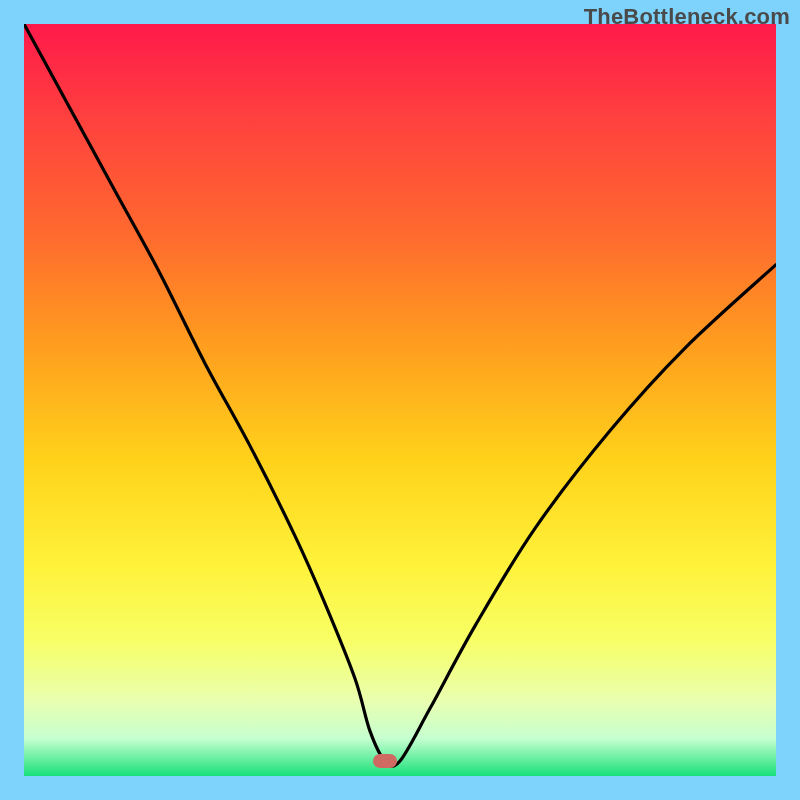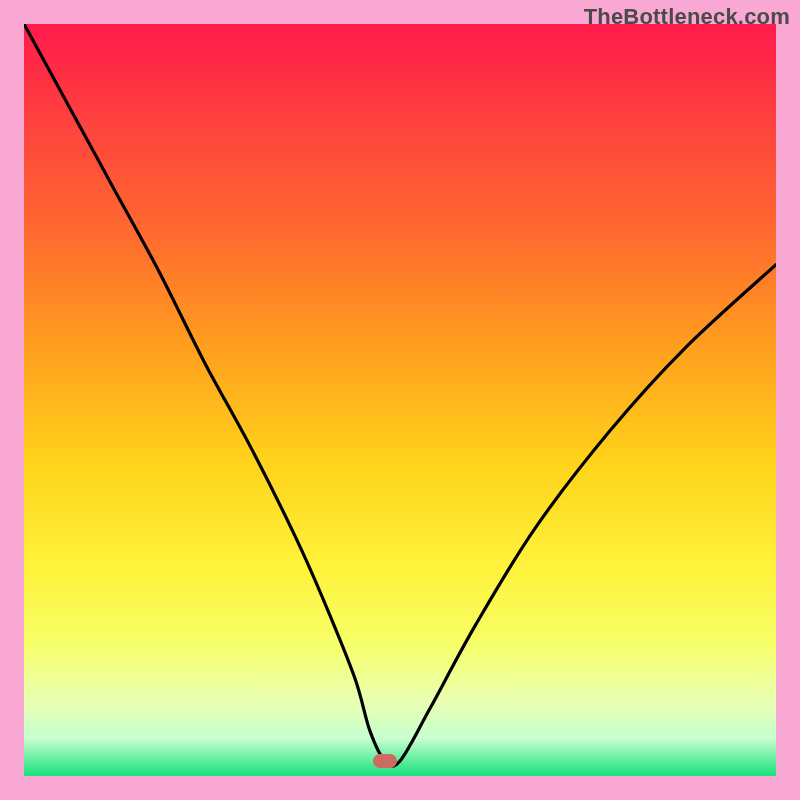--- a/index.html
+++ b/index.html
@@ -8,21 +8,21 @@
     width: 800px;
     height: 800px;
     background: #000;
     font-family: Arial, Helvetica, sans-serif;
     overflow: hidden;
   }
   .frame {
     position: relative;
     width: 800px;
     height: 800px;
-    background: #f9a8d4;
+    background: #7dd3fc;
   }
   .watermark {
     position: absolute;
     top: 4px;
     right: 10px;
     color: #4a4a4a;
     font-size: 22px;
     font-weight: 600;
     letter-spacing: 0.2px;
     z-index: 10;

